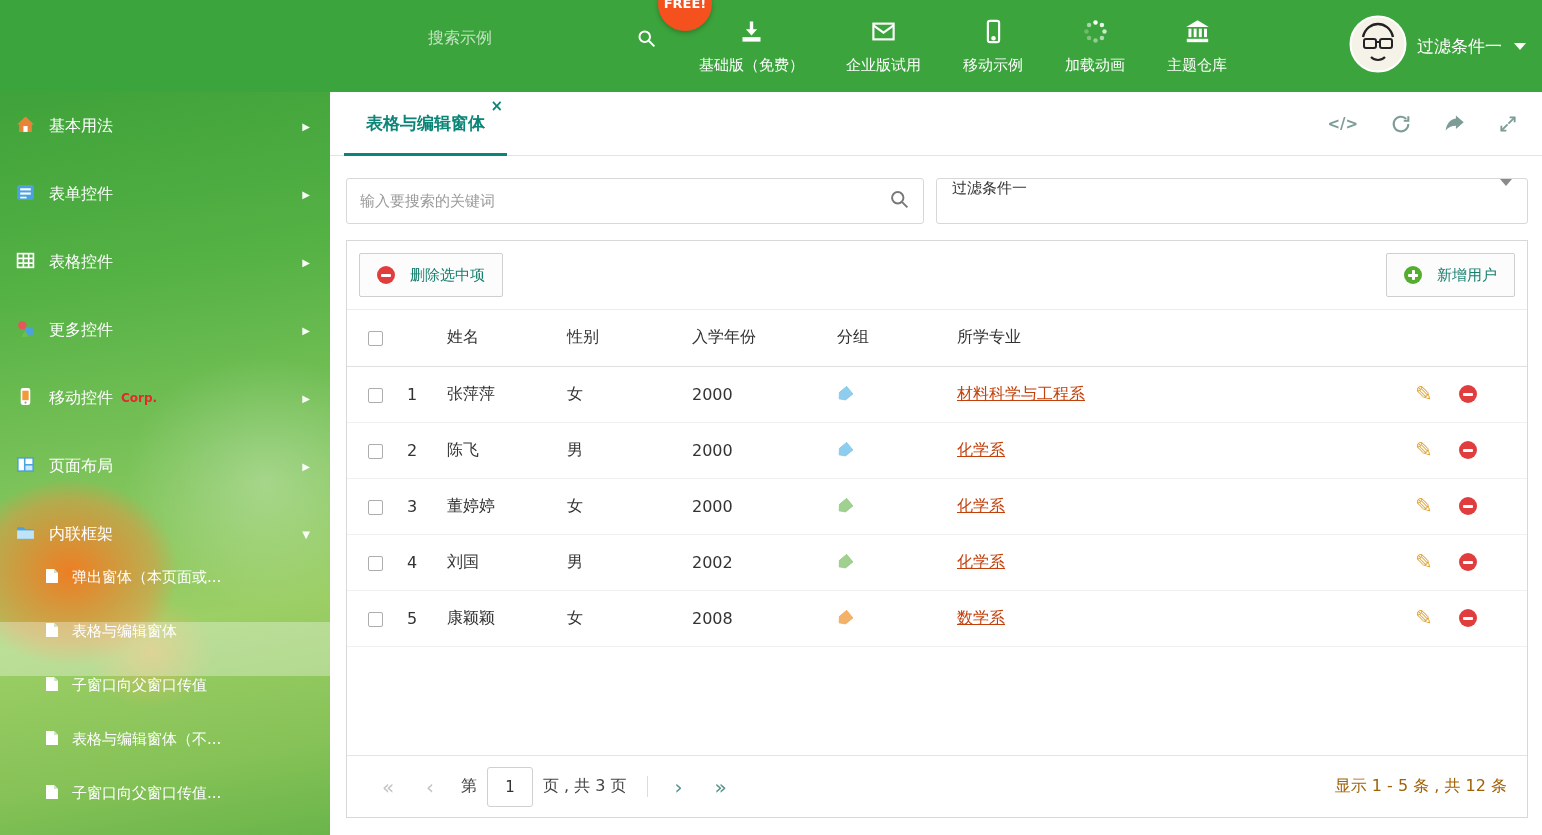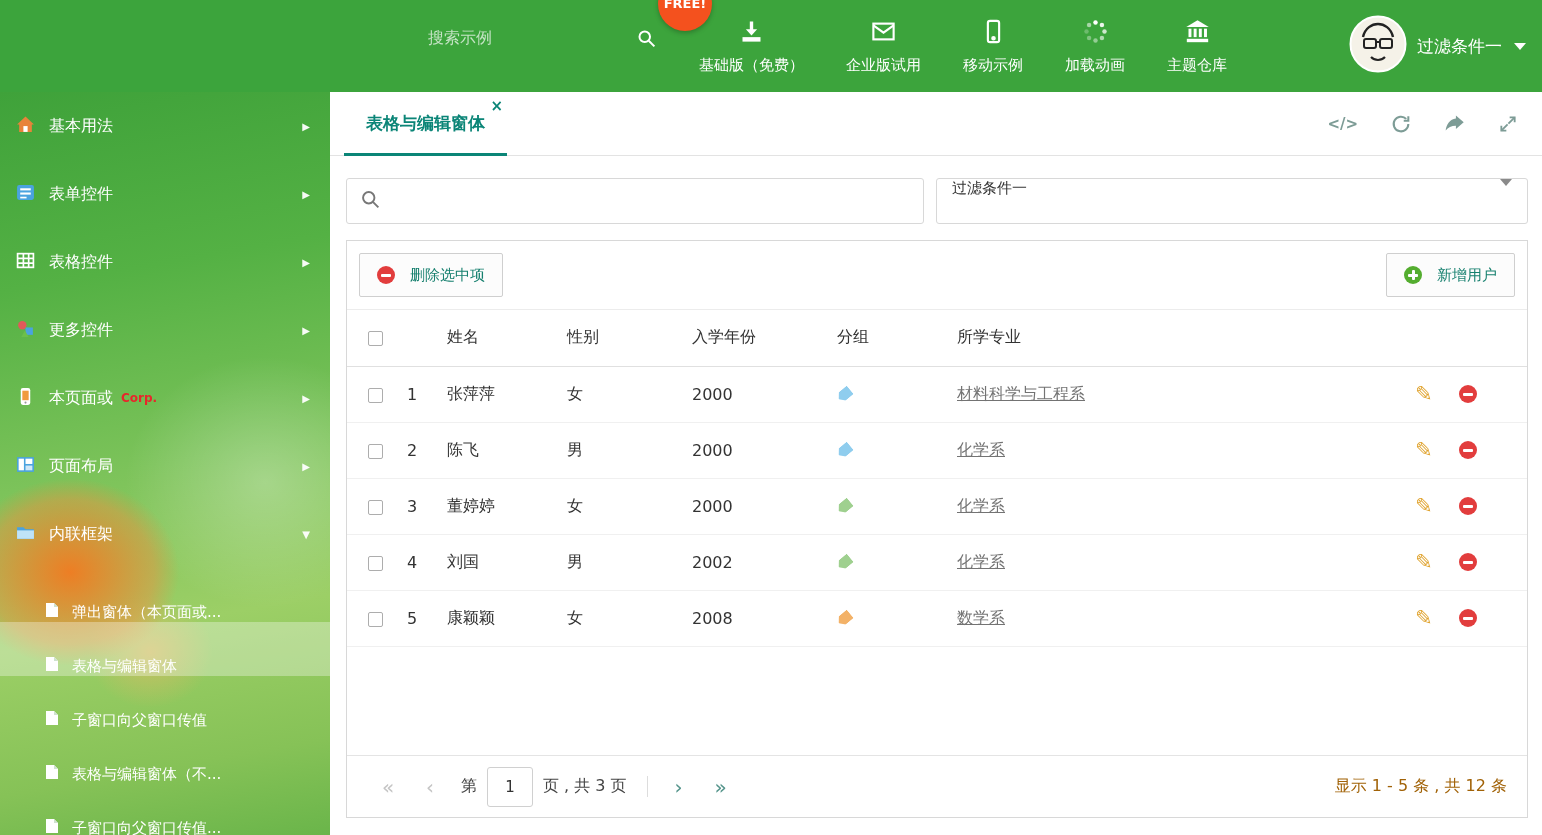--- a/index.html
+++ b/index.html
@@ -23,21 +23,21 @@
   
   .sidebar{position:absolute;top:92px;left:0;width:330px;bottom:0;color:#fff;overflow:hidden;
     background:
       radial-gradient(140px 120px at 70px 480px, rgba(242,122,33,.95), rgba(242,140,60,.45) 60%, rgba(242,140,60,0) 78%),
       radial-gradient(90px 80px at 150px 560px, rgba(250,180,100,.55), rgba(250,180,100,0) 70%),
       radial-gradient(200px 180px at 265px 390px, rgba(255,255,255,.28), rgba(255,255,255,0) 70%),
       linear-gradient(170deg,#3fa23a 0%,#54b144 25%,#7cc35a 50%,#9ccf66 70%,#86c257 88%,#6ab54a 100%);}
   .side-item{height:68px;display:flex;align-items:center;gap:14px;padding:0 20px 0 16px;font-size:16px;cursor:pointer}
   .side-item .sarrow{margin-left:auto;font-size:10px;opacity:.95}
   .corp{color:#e8262b;font-size:12px;font-weight:bold;margin-left:-6px}
-  .side-child{height:54px;display:flex;align-items:flex-end;gap:12px;padding-left:44px;font-size:15px;cursor:pointer}
+  .side-child{height:54px;display:flex;align-items:flex-start;gap:12px;padding-left:44px;font-size:15px;cursor:pointer}
   .side-child.selected{background:rgba(255,255,255,.32)}
 
   
   .main{position:absolute;left:330px;top:92px;right:0;bottom:0;background:#fff}
   .tabbar{height:64px;border-bottom:1px solid #e3e3e3;display:flex;align-items:stretch;padding-left:14px}
   .tab{position:relative;display:flex;align-items:center;gap:9px;padding:0 22px;font-size:17px;color:#444;cursor:pointer}
   .tab.active{color:#0b8577;font-weight:bold}
   .tab.active::after{content:"";position:absolute;left:0;right:0;bottom:-1px;height:3px;background:#0b8577}
   .tab-close{position:absolute;top:7px;right:4px;font-size:15px;font-weight:bold;color:#0b8577;cursor:pointer;line-height:1}
   .tab-tools{margin-left:auto;display:flex;align-items:center;gap:32px;padding-right:24px;color:#7d9c96}
@@ -60,21 +60,21 @@
   .ic-plus{background:#54ad2f}
   .ic-plus::before{content:"";position:absolute;left:4px;right:4px;top:7.5px;height:3px;background:#fff;border-radius:1px}
   .ic-plus::after{content:"";position:absolute;top:4px;bottom:4px;left:7.5px;width:3px;background:#fff;border-radius:1px}
 
   table.grid{width:100%;border-collapse:collapse;table-layout:fixed}
   .grid th{height:56px;font-weight:normal;font-size:16px;color:#333;text-align:left;border-bottom:1px solid #e0e0e0;padding:0}
   .grid td{height:55px;font-size:16px;color:#333;border-bottom:1px solid #f0f0f0;padding:0}
   .cell-cb{padding-left:21px !important}
   .cb{display:inline-block;width:15px;height:15px;border:1px solid #adadad;border-radius:2px;background:#fff;cursor:pointer;vertical-align:middle}
   .tag{display:inline-block;width:15px;height:11px;clip-path:polygon(0 50%,32% 0,100% 0,100% 100%,32% 100%);transform:rotate(-40deg)}
-  a.major{color:#737373;text-decoration:underline;cursor:pointer}
+  a.major{color:#c2410c;text-decoration:underline;cursor:pointer}
   .cell-actions{display:flex;align-items:center;gap:26px;height:55px}
   .pencil{color:#e0a32e;font-size:21px;cursor:pointer;line-height:1}
   .row-del{cursor:pointer}
 
   .pager{margin-top:auto;border-top:1px solid #e4e4e4;height:62px;display:flex;align-items:center;padding:0 20px;font-size:16px;color:#444;gap:0}
   .pg-btn{width:42px;text-align:center;font-size:20px;cursor:pointer;color:#56958c}
   .pg-btn.disabled{color:#c5c5c5;cursor:default}
   .pg-label{margin:0 10px}
   .pg-input{width:46px;height:40px;border:1px solid #d0d0d0;border-radius:3px;text-align:center;font-size:15px;color:#333;font-family:inherit}
   .pg-total{margin:0 0 0 10px;padding-right:20px;border-right:1px solid #ddd}
@@ -211,21 +211,21 @@
           </svg></span>
       <span>更多控件</span>
       <span class="sarrow">▶</span>
     </div>
     <div class="side-item">
       <span><svg width="19" height="19" viewBox="0 0 18 18">
             <rect x="4.5" y="1" width="9" height="16" rx="2" fill="#fff"></rect>
             <rect x="6" y="3.5" width="6" height="9" fill="#f09a3c"></rect>
             <circle cx="9" cy="14.8" r="1" fill="#999"></circle>
           </svg></span>
-      <span>本页面或</span>
+      <span>移动控件</span>
       <span class="corp">Corp.</span>
       <span class="sarrow">▶</span>
     </div>
     <div class="side-item">
       <span><svg width="19" height="19" viewBox="0 0 18 18">
             <rect x="1" y="2" width="16" height="14" fill="#4aa3df"></rect>
             <rect x="2.5" y="3.5" width="5" height="11" fill="#fff"></rect>
             <rect x="9" y="3.5" width="6.5" height="5" fill="#fff"></rect>
             <rect x="9" y="10" width="6.5" height="4.5" fill="#cfe7f7"></rect>
           </svg></span>
@@ -306,20 +306,21 @@
               <path d="M10 20H4v-6"></path>
               <path d="M20 4l-7.5 7.5"></path>
               <path d="M4 20l7.5-7.5"></path>
             </svg>
         </span>
       </div>
     </div>
 
     <div class="filter-row">
       <div class="search-box">
+        <input placeholder="输入要搜索的关键词" style="">
         <span>
           <svg width="21" height="21" viewBox="0 0 24 24">
               <circle cx="10" cy="10" r="6.5" fill="none" stroke="#777" stroke-width="2.2"></circle>
               <line x1="15" y1="15" x2="21" y2="21" stroke="#777" stroke-width="2.2"></line>
             </svg>
         </span>
       </div>
       <div class="filter-select">
         <span>过滤条件一</span>
         <span class="caret-gray"></span>

